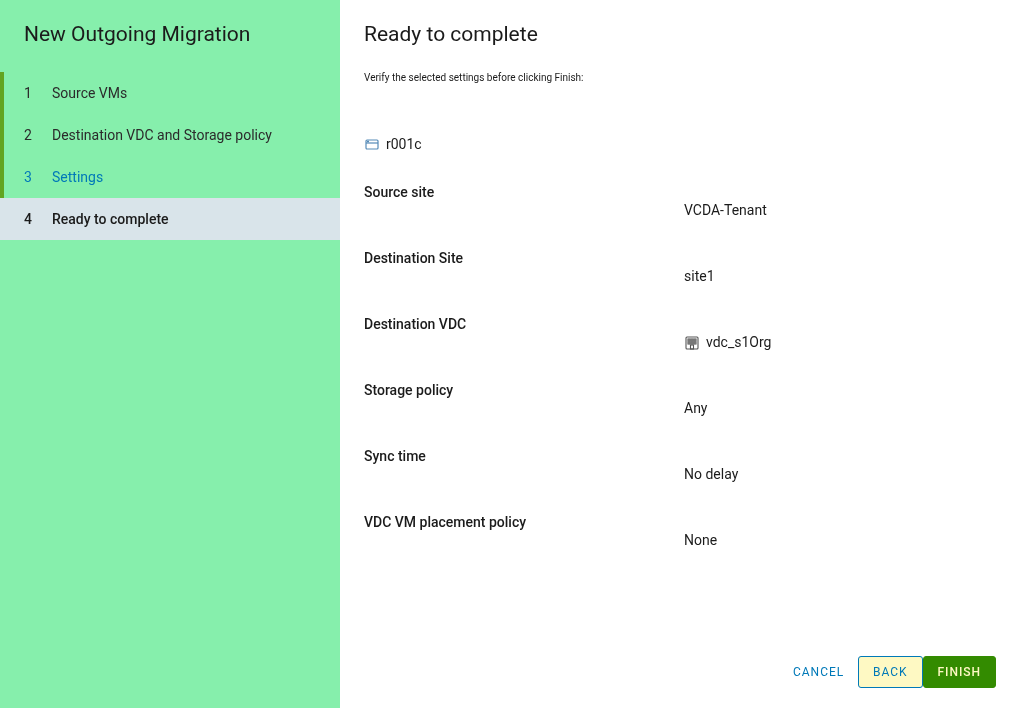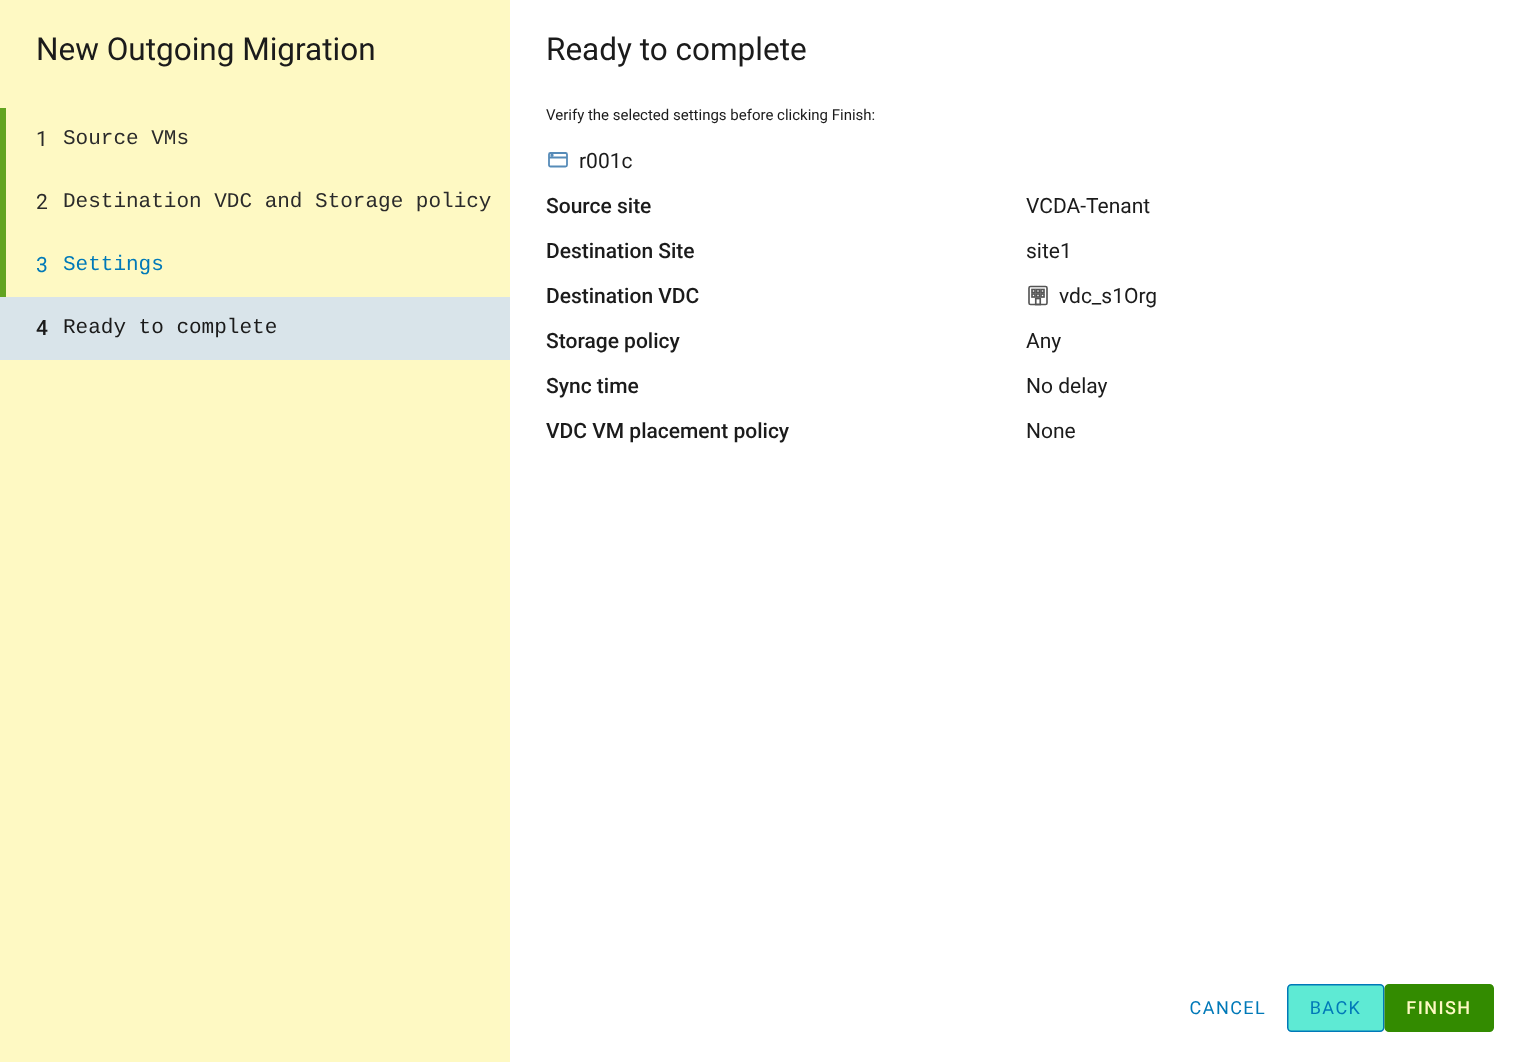--- a/index.html
+++ b/index.html
@@ -12,21 +12,21 @@
       overflow: hidden;
     }
     .dialog {
       display: flex;
       width: 1024px;
       height: 708px;
     }
     
     .sidebar {
       width: 340px;
-      background: #fef9c3;
+      background: #86efac;
       padding: 22px 0 0 0;
     }
     .sidebar-title {
       font-size: 21px;
       font-weight: 400;
       color: #1b1b1b;
       padding: 0 24px 16px 24px;
     }
     .steps {
       margin-top: 10px;
@@ -50,21 +50,21 @@
       padding-left: 20px;
     }
     .step.settings-link .label { color: #0079b8; }
     .step.settings-link .num { color: #0079b8; }
     .step.active {
       background: #d9e4ea;
       font-weight: 500;
     }
     .step.active .num,
     .step.active .label { color: #1b1b1b; }
-    .step .label { margin-left: 0; font-family: Liberation Mono, monospace; }
+    .step .label { margin-left: 10px; }
 
     
     .content {
       flex: 1;
       display: flex;
       flex-direction: column;
       padding: 22px 28px 20px 24px;
       background: #ffffff;
     }
     .content-title {
@@ -87,24 +87,25 @@
       margin-bottom: 12px;
       line-height: 18px;
     }
     .summary-row .key {
       width: 320px;
       color: #1b1b1b;
       font-weight: 500;
     }
     .summary-row .val {
       display: flex;
-      align-items: flex-start;
+      align-items: flex-end;
       gap: 6px;
       color: #1b1b1b;
       font-weight: 400;
+      margin-top: 36px;
     }
     .icon-svg {
       width: 16px; height: 16px;
       display: inline-block;
       vertical-align: middle;
     }
 
     
     .footer {
       margin-top: auto;
@@ -124,21 +125,21 @@
       font-family: inherit;
       text-transform: uppercase;
     }
     .btn-flat {
       border: none;
       background: transparent;
       color: #0079b8;
     }
     .btn-outline {
       border: 1px solid #0079b8;
-      background: #5eead4;
+      background: #fef9c3;
       color: #0079b8;
     }
     .btn-primary {
       border: 1px solid #338b00;
       background: #338b00;
       color: #fef9c3;
       font-weight: 500;
     }
   </style>
 </head>

